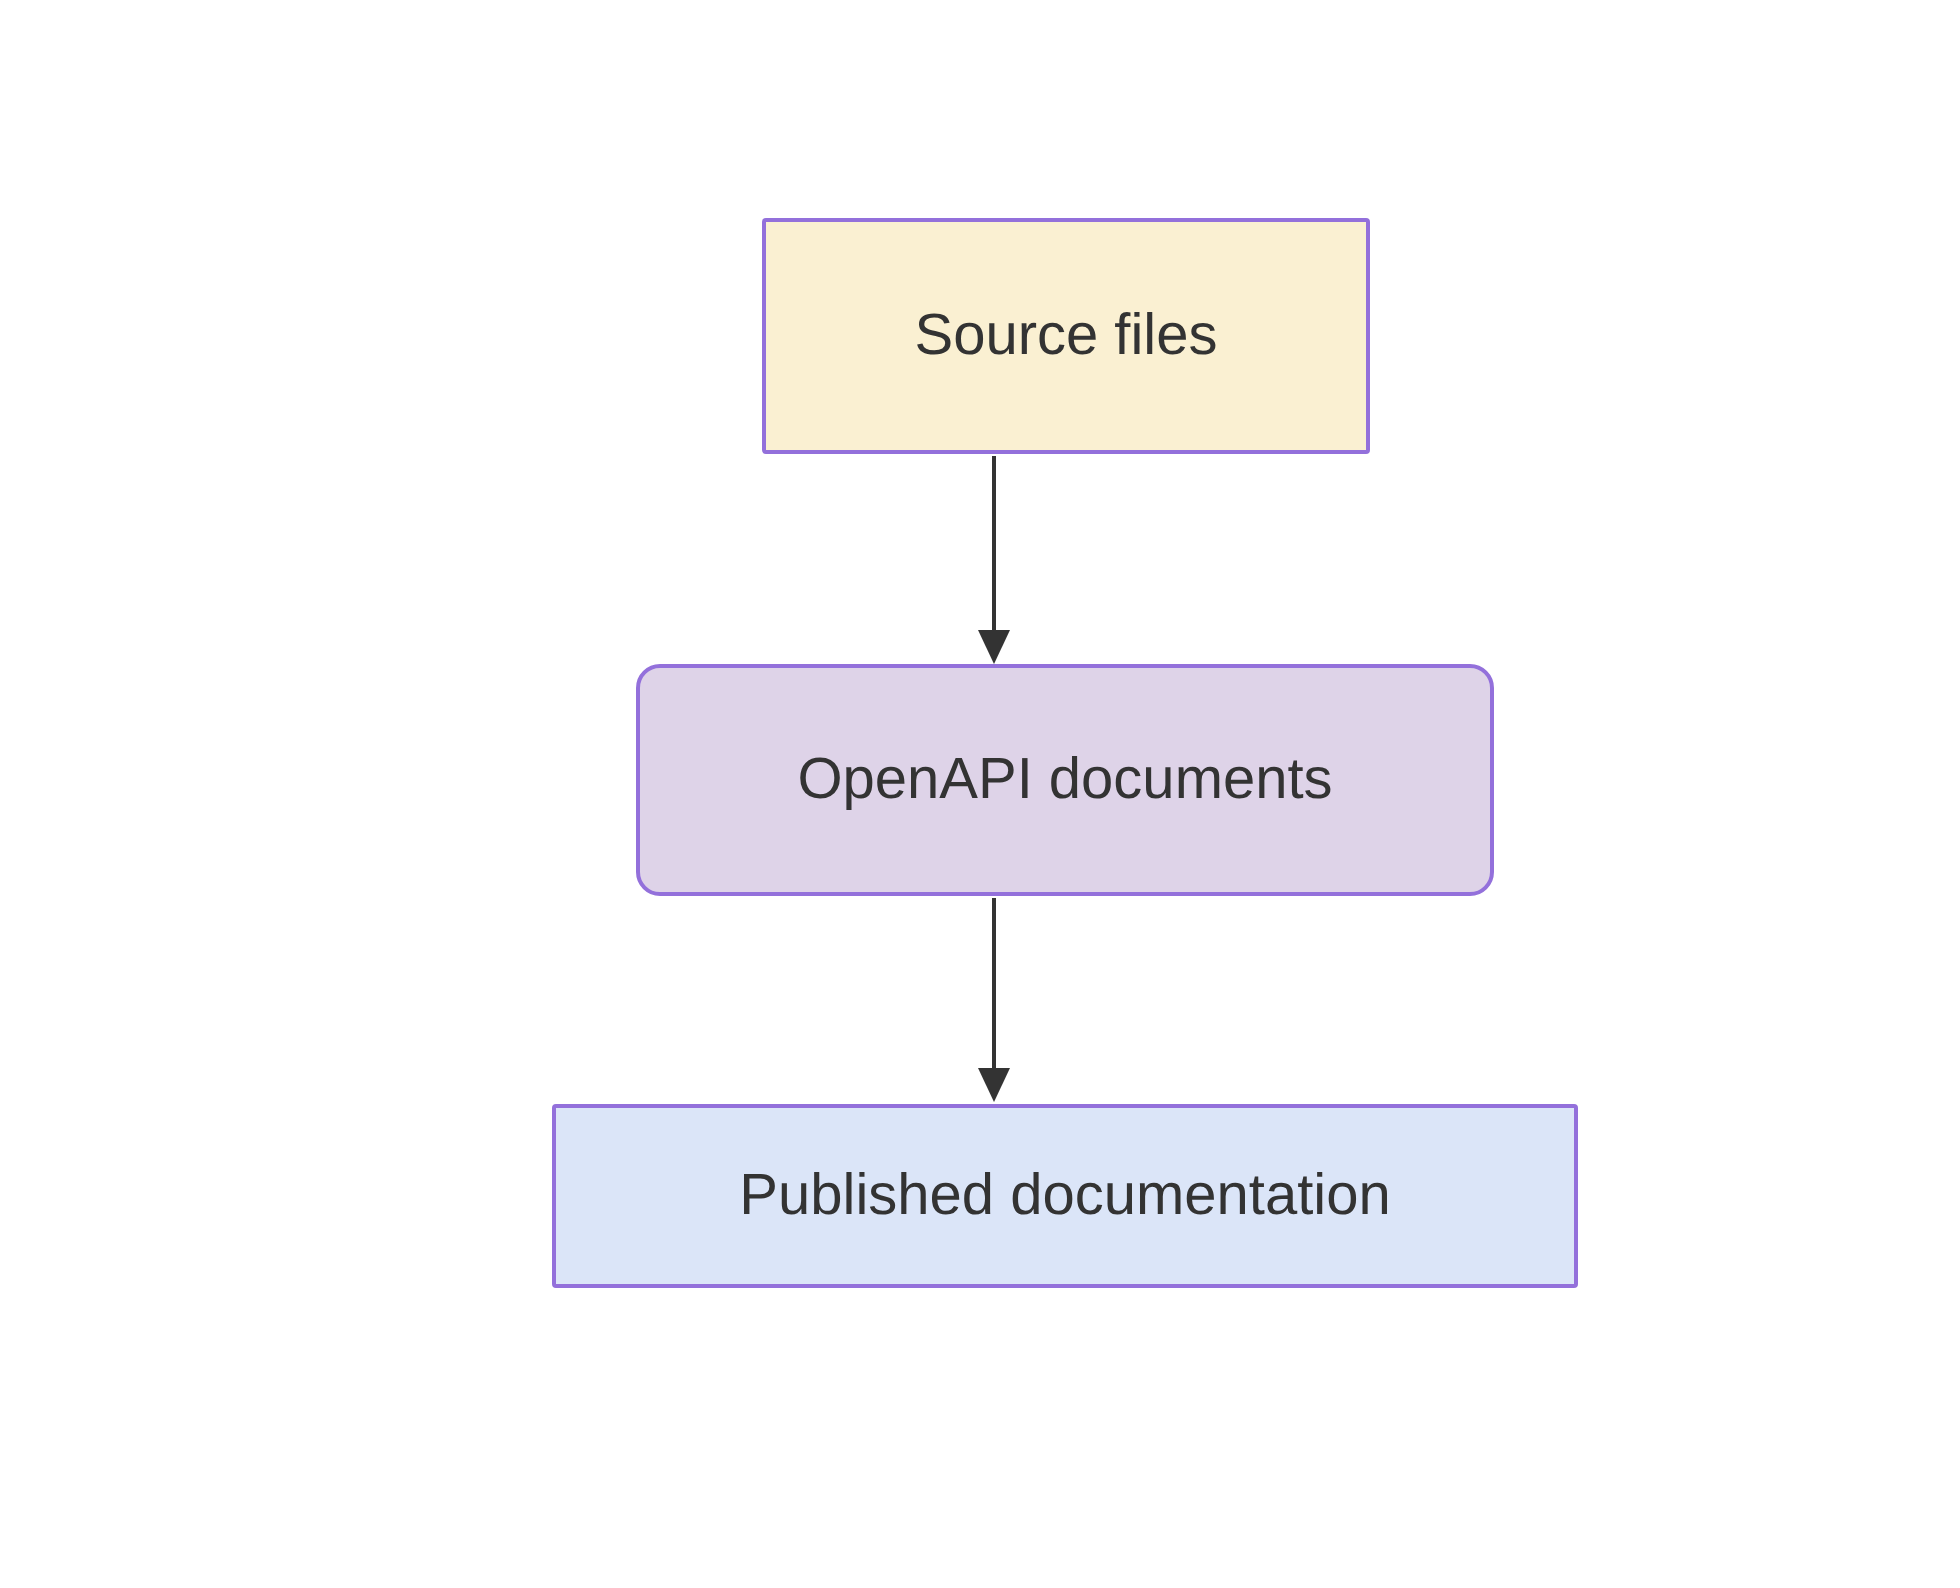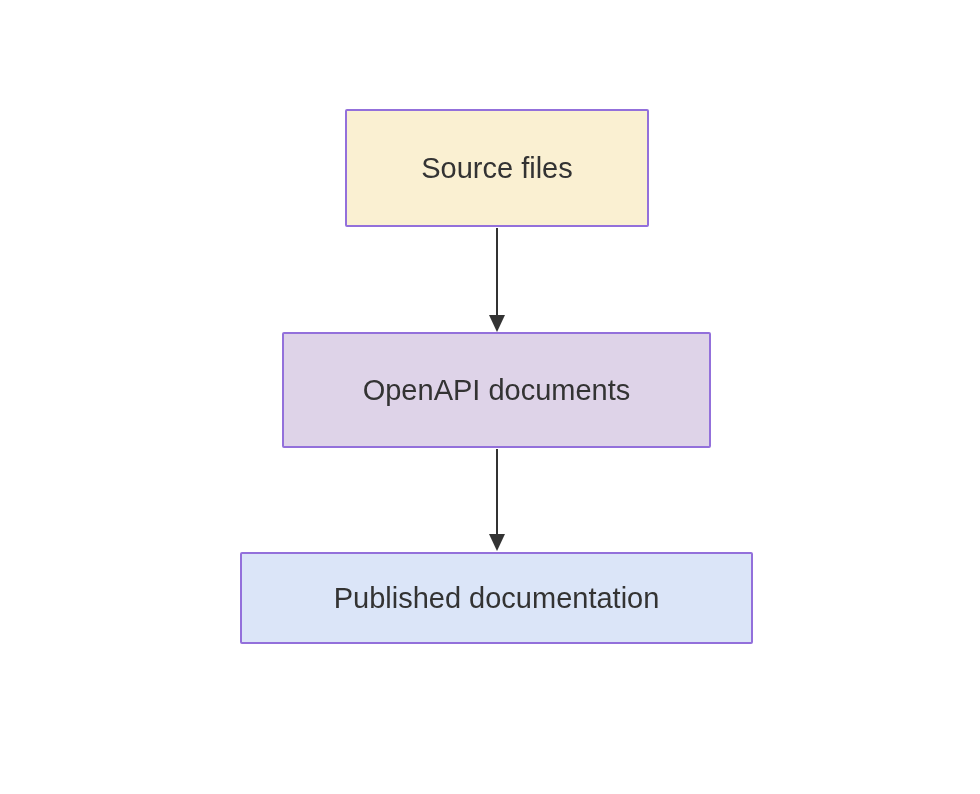--- a/index.html
+++ b/index.html
@@ -27,34 +27,36 @@
     box-sizing: border-box;
     display: flex;
     align-items: center;
     justify-content: center;
     border: 2px solid #9370db;
     border-radius: 2px;
     color: #333333;
     font-size: 29px;
     text-align: right;
     white-space: nowrap;
+    margin-left: 36px;
   }
   .node-source {
     left: 345px;
     top: 109px;
     width: 304px;
     height: 118px;
     background: #faf0d2;
   }
   .node-openapi {
     left: 282px;
     top: 332px;
     width: 429px;
     height: 116px;
     background: #ded3e8;
+    border-radius: 12px;
   }
   .node-published {
     left: 240px;
     top: 552px;
     width: 513px;
     height: 92px;
     background: #dbe5f8;
   }
 </style>
 </head>

